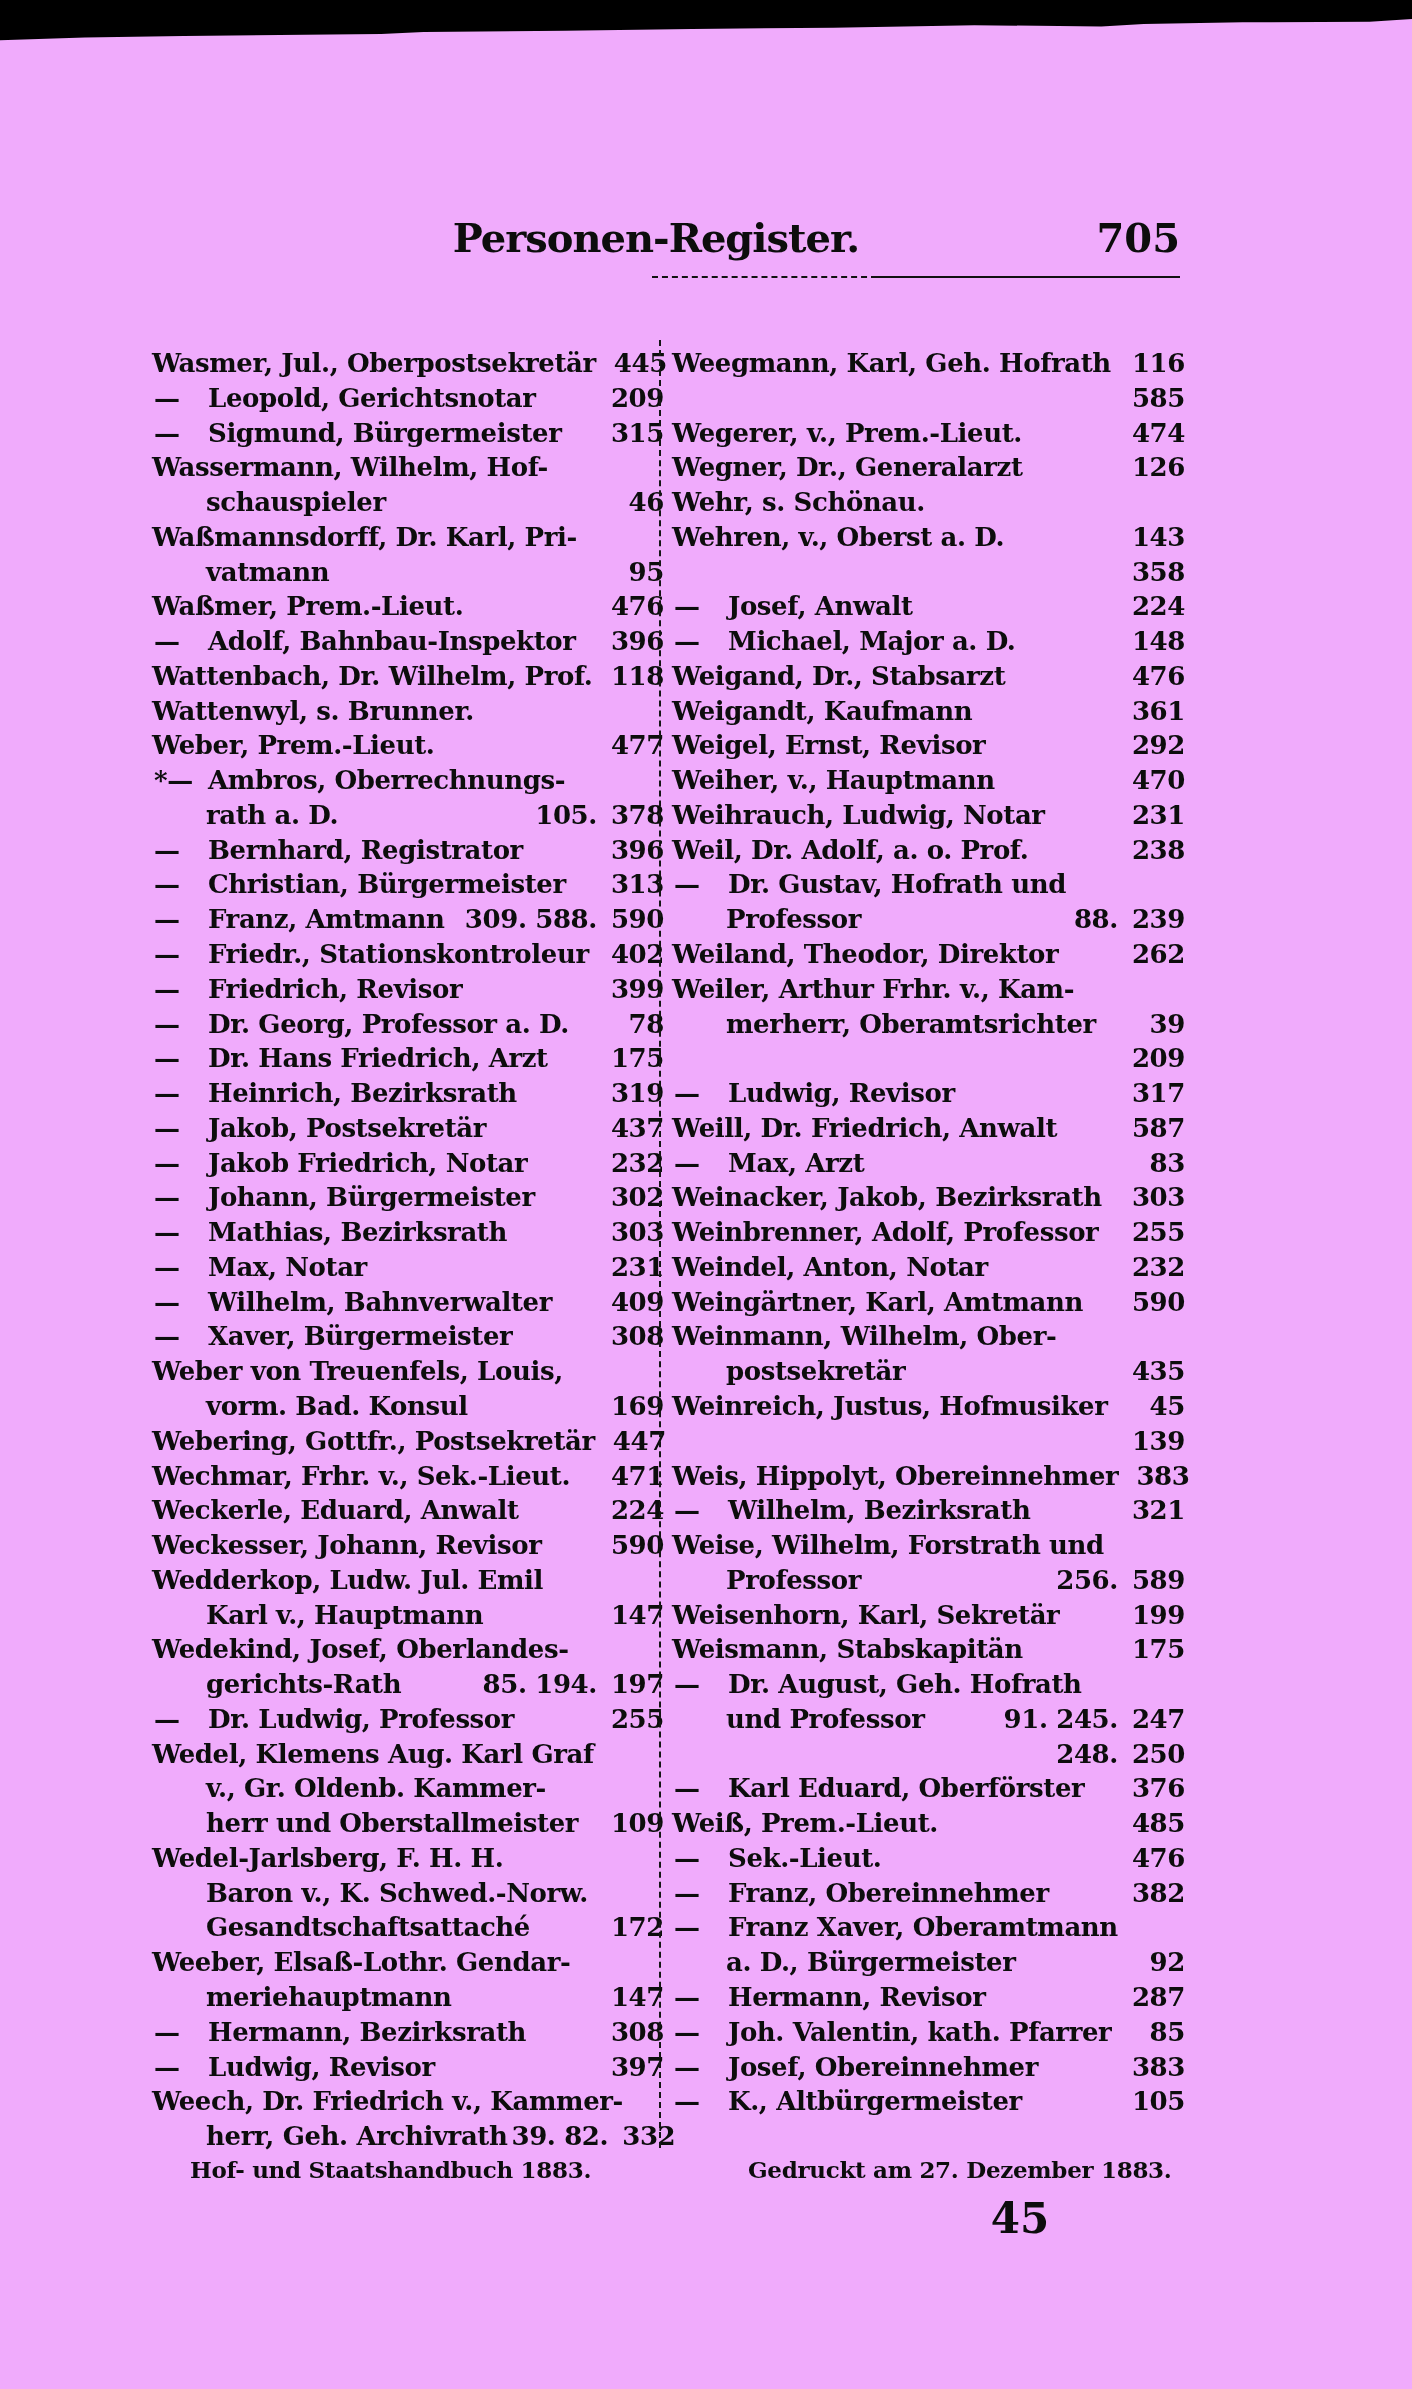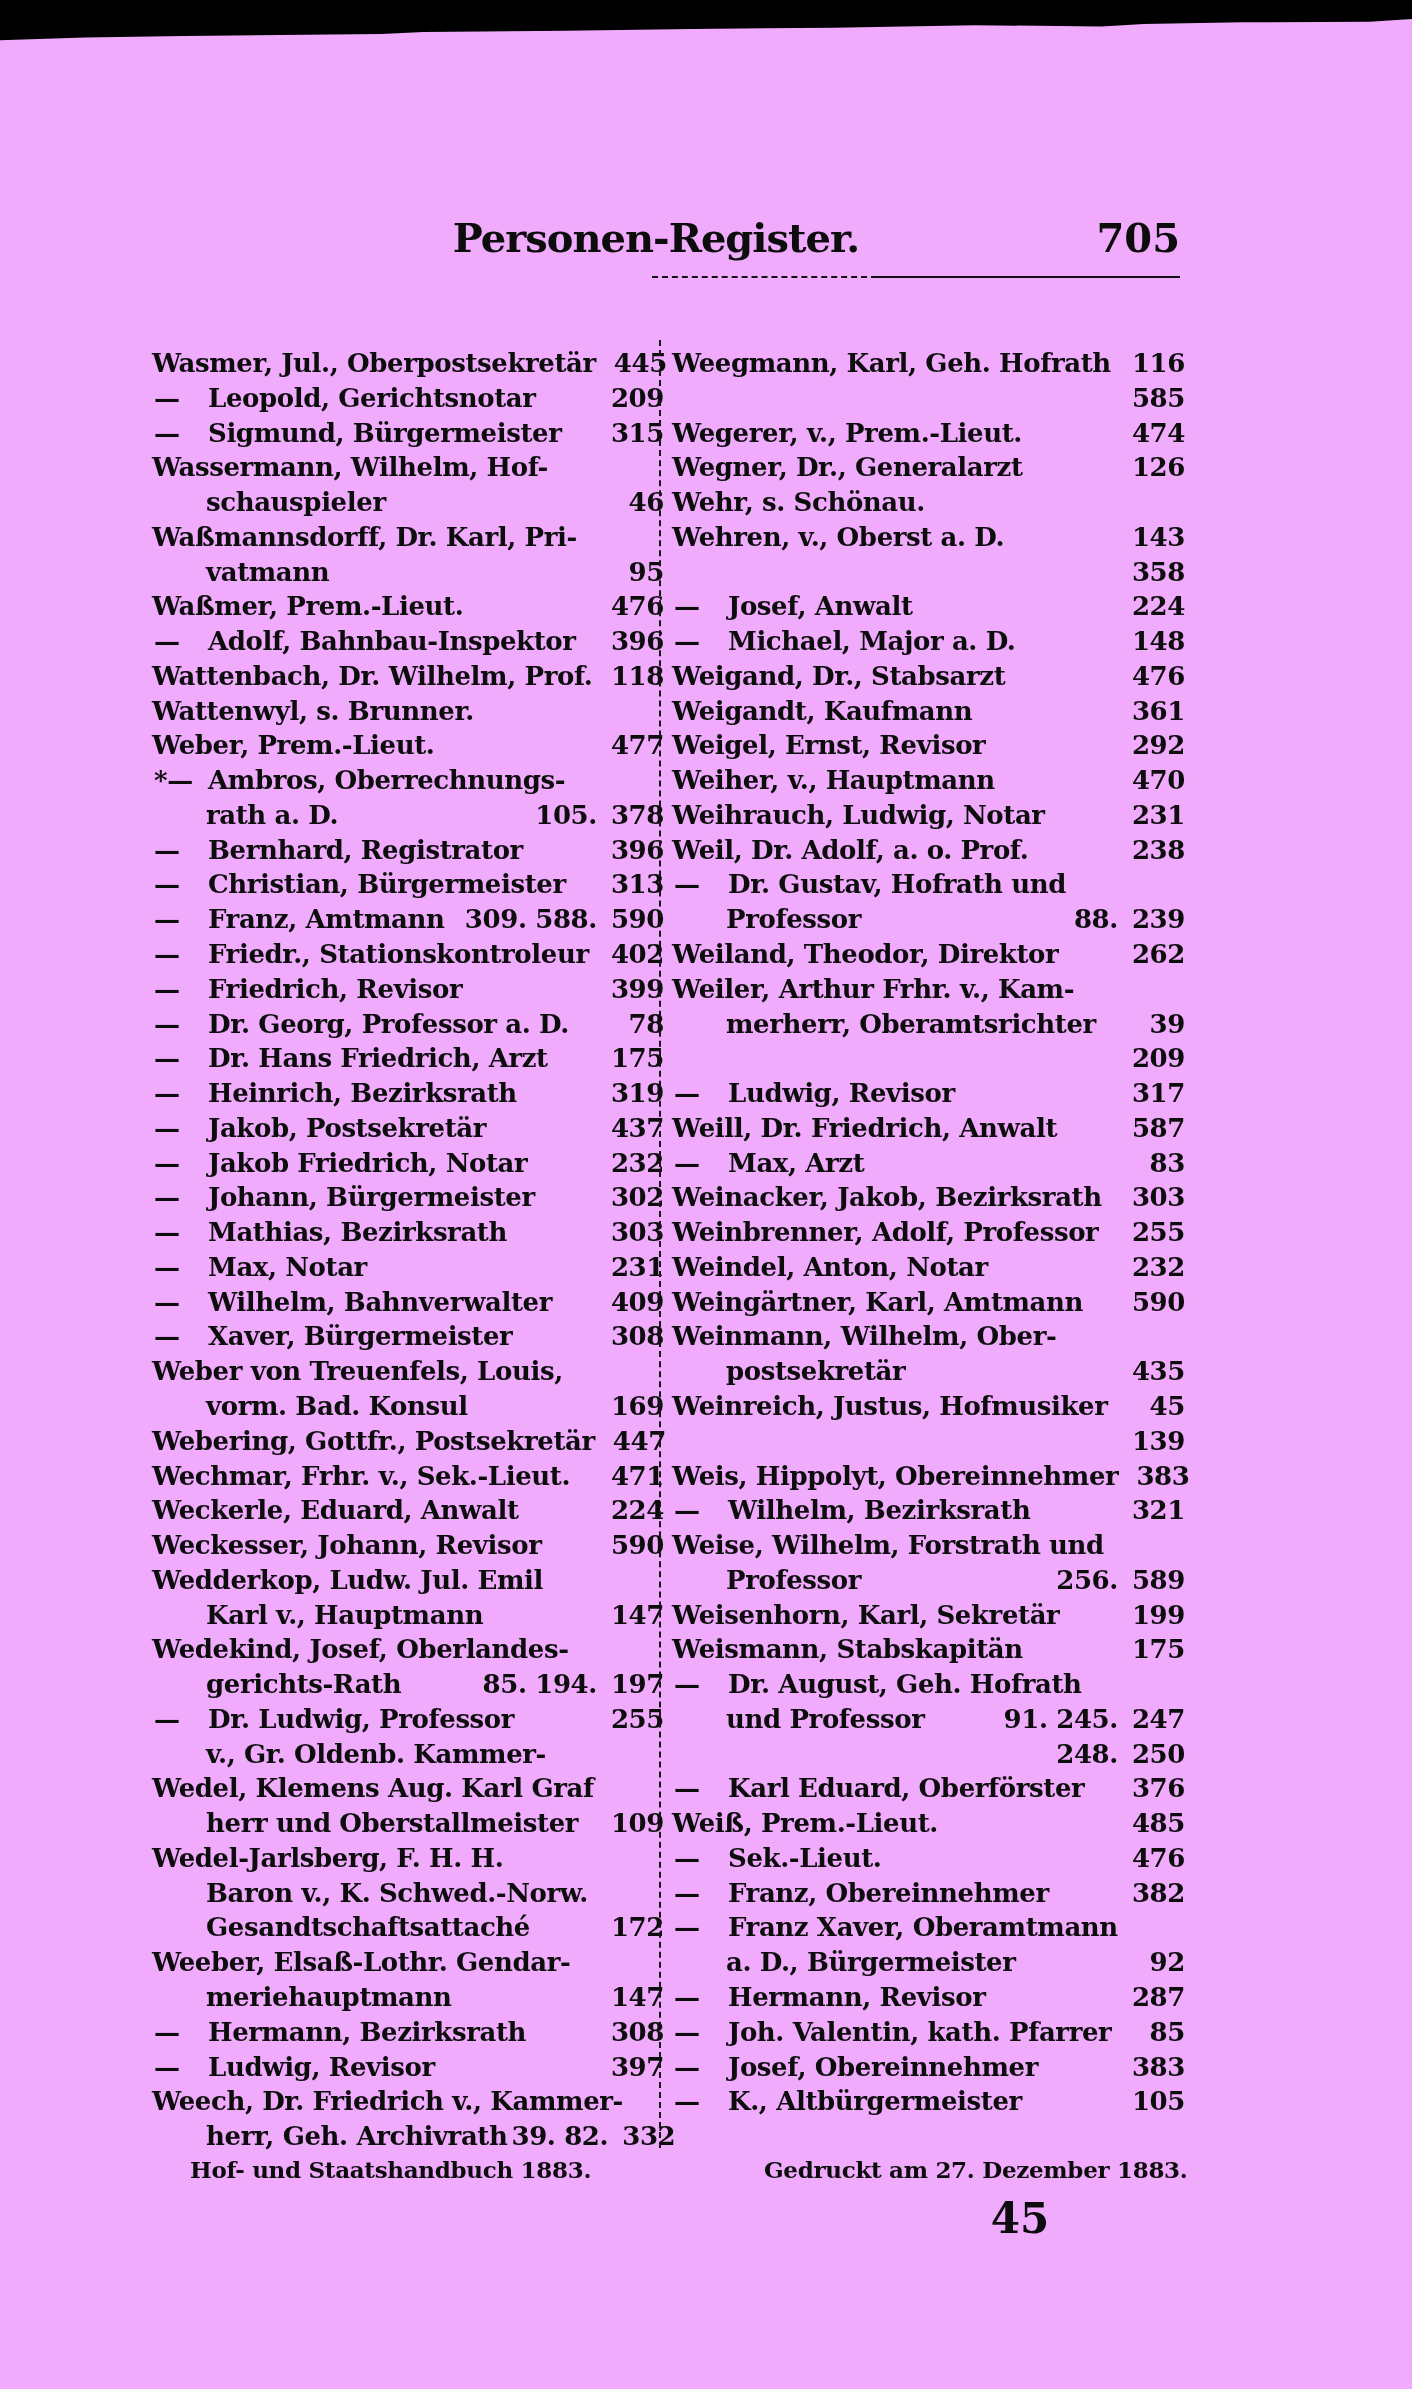--- a/index.html
+++ b/index.html
@@ -37,21 +37,21 @@
     height:34.77px;line-height:34.77px;
     font-size:26px;letter-spacing:-0.4px;white-space:nowrap;
   }
   .marker{flex:0 0 0;overflow:visible;}
   .row.dash .marker,.row.asterisk .marker{flex:0 0 54px;padding-left:2px;}
   .row.indent .name{padding-left:54px;}
   .fill{flex:1 1 auto;min-width:4px;}
   .mid{margin-right:14px;}
   .footer-line{position:absolute;top:2156px;font-size:23px;letter-spacing:-0.3px;white-space:nowrap;}
   .footer-left{left:190px;text-align:center;}
-  .footer-right{left:764px;}
+  .footer-right{left:748px;}
   .signature{position:absolute;top:2194px;left:960px;width:120px;text-align:center;font-size:42px;}
 </style>
 </head>
 <body>
 
 <div class="page">
   <div class="scan-band"></div>
 
   <div class="page-title">Personen-Register.</div>
   <div class="page-number">705</div>
@@ -332,30 +332,30 @@
     <span class="mid">85. 194.</span>
     <span class="num">197</span>
   </div>
       <div class="row dash">
     <span class="marker">—</span>
     <span class="name">Dr. Ludwig, Professor</span>
     <span class="fill"></span>
     <span class="mid"></span>
     <span class="num">255</span>
   </div>
+      <div class="row">
+    <span class="marker"></span>
+    <span class="name">Wedel, Klemens Aug. Karl Graf</span>
+    <span class="fill"></span>
+    <span class="mid"></span>
+    <span class="num"></span>
+  </div>
       <div class="row indent">
     <span class="marker"></span>
     <span class="name">v., Gr. Oldenb. Kammer-</span>
-    <span class="fill"></span>
-    <span class="mid"></span>
-    <span class="num"></span>
-  </div>
-      <div class="row">
-    <span class="marker"></span>
-    <span class="name">Wedel, Klemens Aug. Karl Graf</span>
     <span class="fill"></span>
     <span class="mid"></span>
     <span class="num"></span>
   </div>
       <div class="row indent">
     <span class="marker"></span>
     <span class="name">herr und Oberstallmeister</span>
     <span class="fill"></span>
     <span class="mid"></span>
     <span class="num">109</span>

